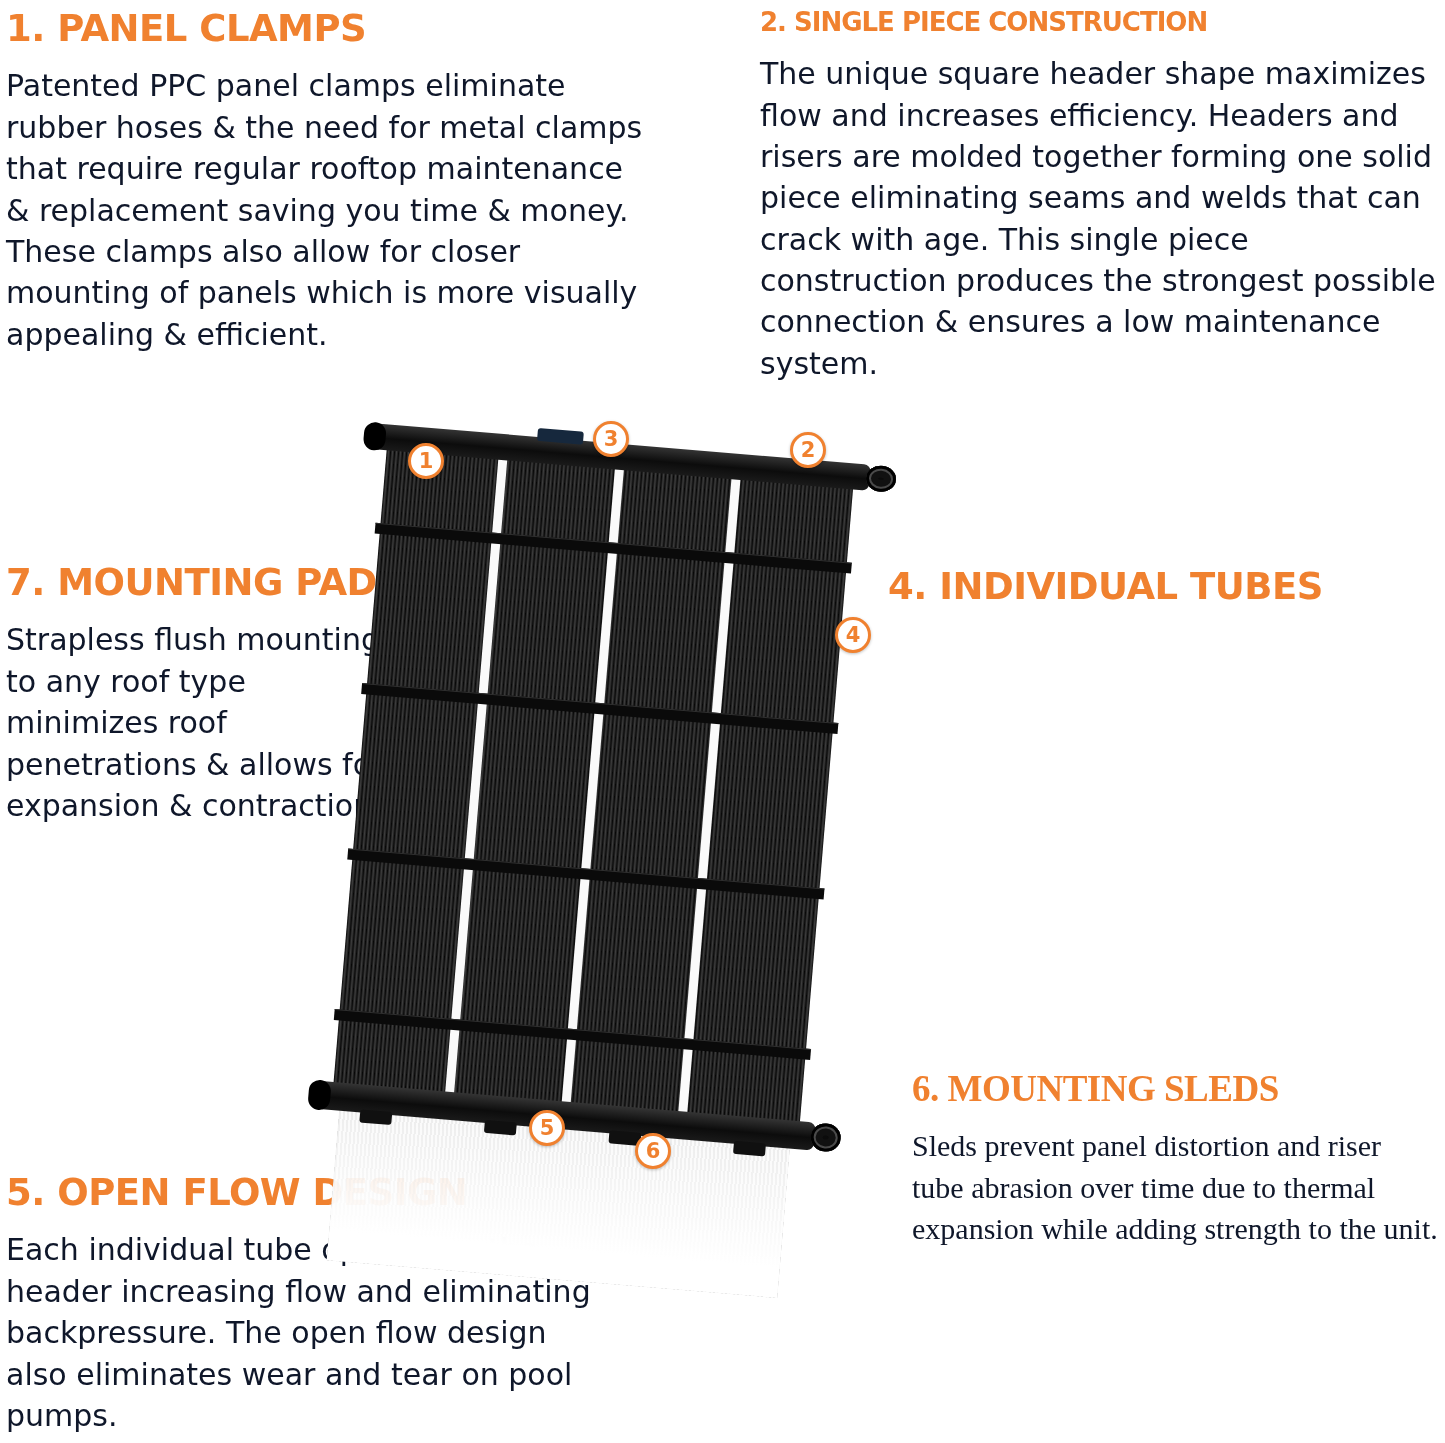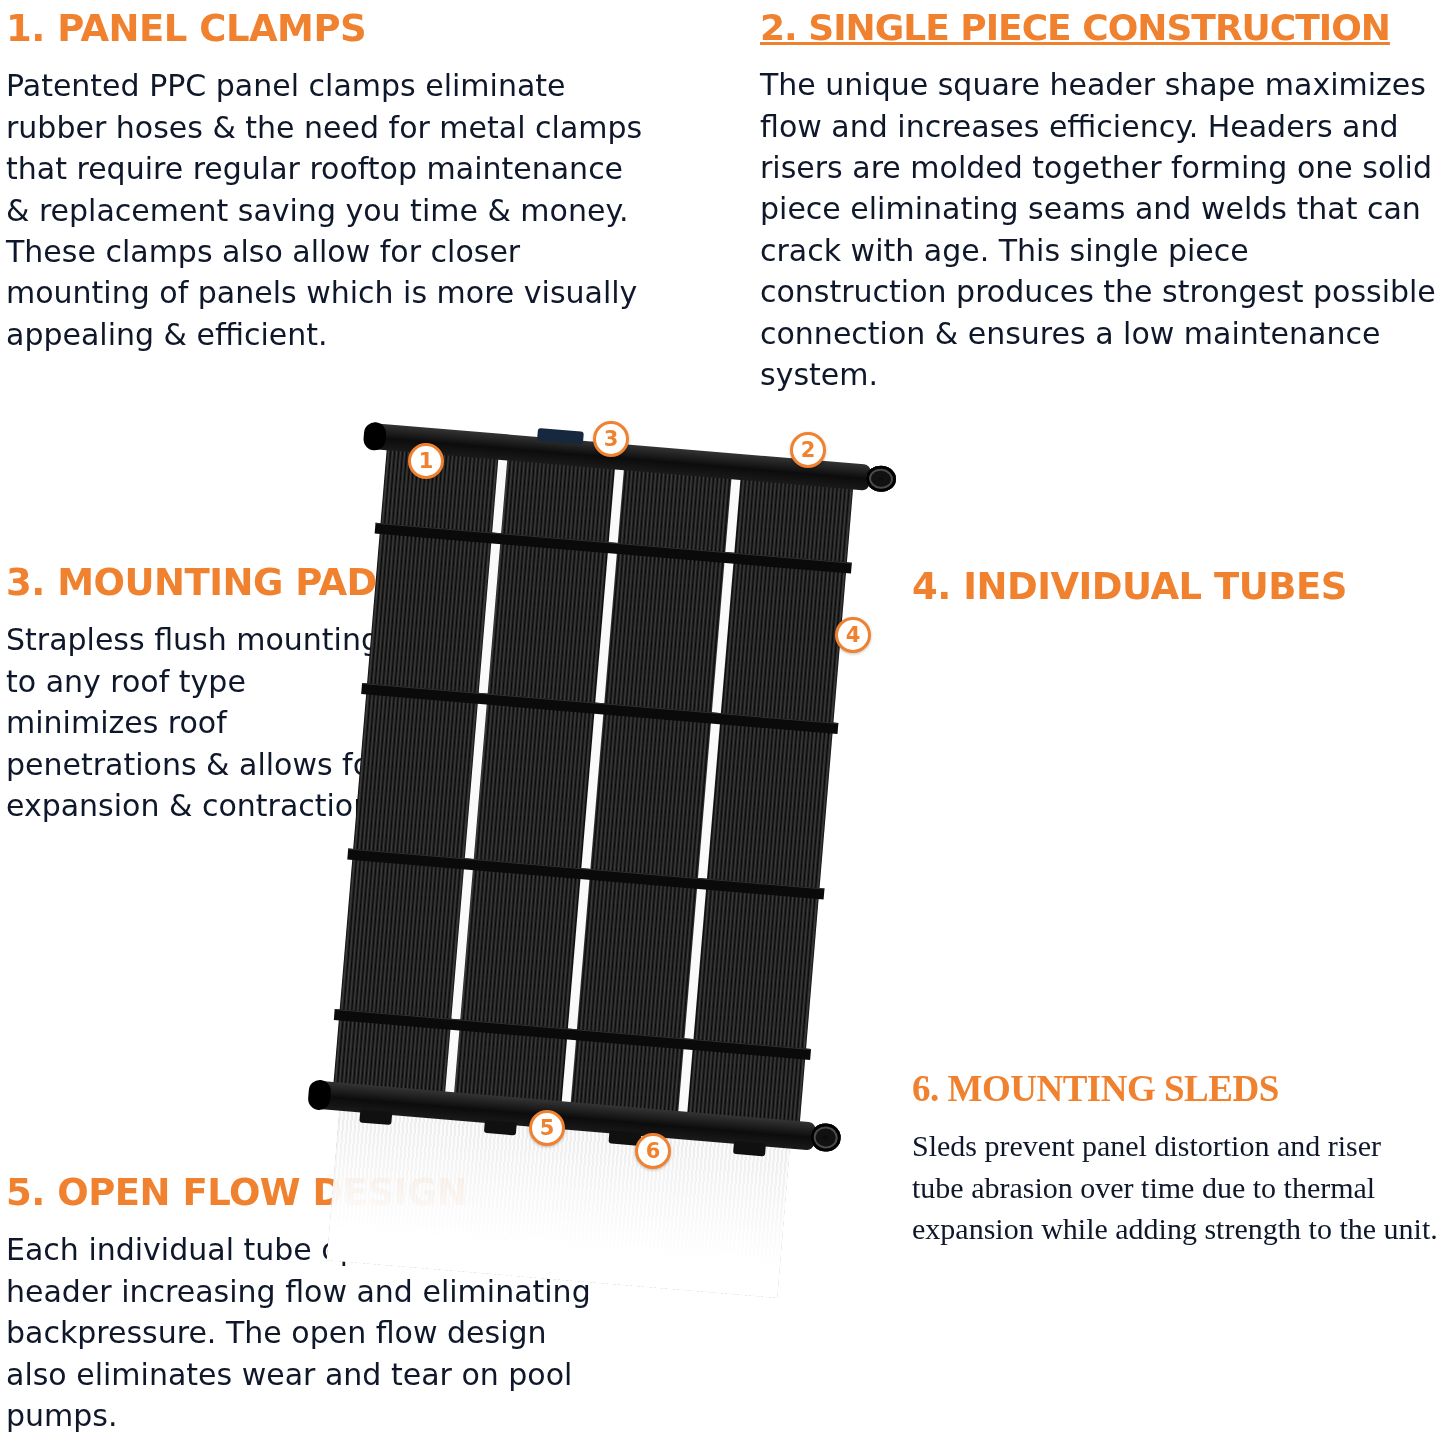--- a/index.html
+++ b/index.html
@@ -15,23 +15,23 @@
   .section h2 {
     color:var(--accent,#F0812F);
     font-size:37px; font-weight:bold; letter-spacing:-0.5px;
     line-height:1.12; margin-bottom:16px;
   }
   .section p {
     color:#0f172a; font-size:30px; line-height:1.38;
   }
   .s1 { left:6px;   top:8px;    width:648px; }
   .s2 { left:760px; top:8px;    width:684px; }
-  .s2 h2 { font-size:36px; letter-spacing:-1px;text-decoration:underline; }
+  .s2 h2 { font-size:26px; letter-spacing:-1px; }
   .s3 { left:6px;   top:562px;  width:400px; }
-  .s4 { left:912px; top:566px;  width:526px; }
+  .s4 { left:888px; top:566px;  width:526px; }
   .s6 { left:912px; top:1068px; width:526px;font-family:Liberation Serif, serif; }
   .s5 { left:6px;   top:1172px; width:600px; }
 
   
   .panel-scene { position:absolute; left:350px; top:428px; width:545px; height:790px; }
   .panel-rot {
     position:absolute; left:38px; top:16px; width:468px; height:688px;
     transform:rotate(4.8deg); transform-origin:50% 0;
   }
   .hdr {
@@ -97,21 +97,21 @@
     <h2>1. PANEL CLAMPS</h2>
     <p>Patented PPC panel clamps eliminate rubber hoses &amp; the need for metal clamps that require regular rooftop maintenance &amp; replacement saving you time &amp; money. These clamps also allow for closer mounting of panels which is more visually appealing &amp; efficient.</p>
   </section>
 
   <section class="section s2">
     <h2>2. SINGLE PIECE CONSTRUCTION</h2>
     <p>The unique square header shape maximizes flow and increases efficiency. Headers and risers are molded together forming one solid piece eliminating seams and welds that can crack with age. This single piece construction produces the strongest possible connection &amp; ensures a low maintenance system.</p>
   </section>
 
   <section class="section s3">
-    <h2>3. MOUNTING PAD</h2>
+    <h2>7. MOUNTING PAD</h2>
     <p>Strapless flush mounting to any roof type minimizes roof penetrations &amp; allows for expansion &amp; contraction.</p>
   </section>
 
   <section class="section s4">
     <h2>4. INDIVIDUAL TUBES</h2>
   </section>
 
   <section class="section s6">
     <h2>6. MOUNTING SLEDS</h2>
     <p>Sleds prevent panel distortion and riser tube abrasion over time due to thermal expansion while adding strength to the unit.</p>

